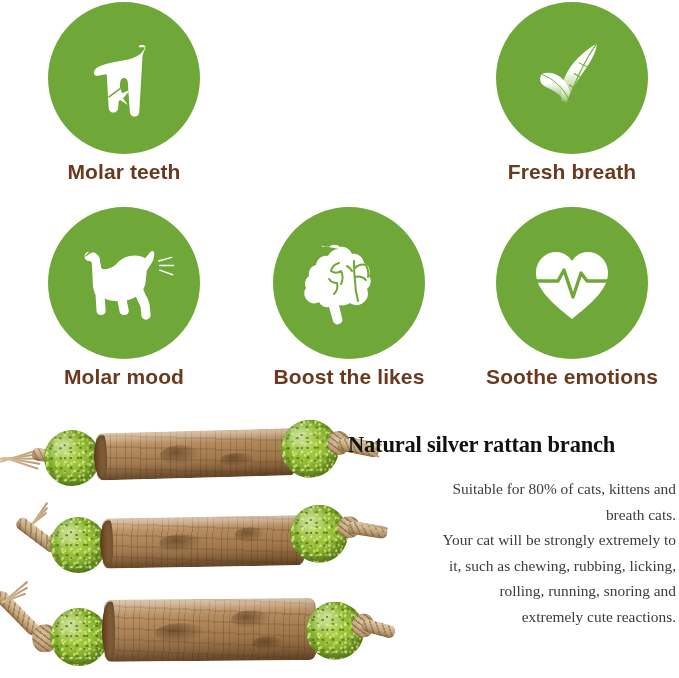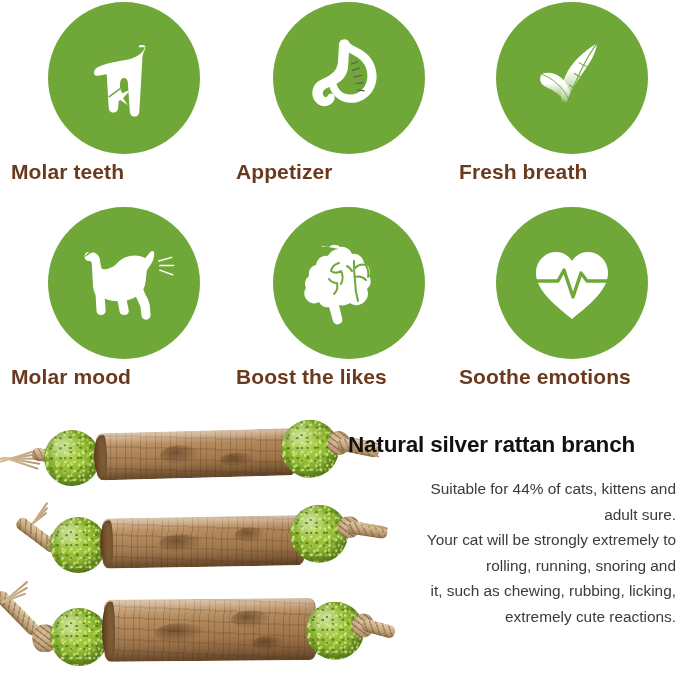--- a/index.html
+++ b/index.html
@@ -21,20 +21,21 @@
 
   .circle{
     position:absolute;left:50%;top:2px;transform:translateX(-50%);
     width:152px;height:152px;border-radius:50%;
     background:#6FA838;
     display:flex;align-items:center;justify-content:center;
   }
   .circle svg{display:block;}
   .blabel{
     position:absolute;left:0;right:0;top:160px;
+    text-align:center;
     color:#6B3A1E;
     font-size:21px;font-weight:700;letter-spacing:.1px;
     white-space:nowrap;
   }
 
   
   .photo{position:absolute;left:-10px;top:405px;width:420px;height:273px;}
   .stick{position:absolute;}
   .stick .rope{position:absolute;top:50%;transform-origin:left center;}
   .log{
@@ -102,21 +103,21 @@
       radial-gradient(circle at 40% 35%,#DCC4A0,#B0916A 70%,#8E7150 100%);
   }
   .frizz{position:absolute;}
   .frizz i{
     position:absolute;left:0;top:0;display:block;height:2px;border-radius:1px;
     background:linear-gradient(90deg,#D8C09A,#B59670);
     transform-origin:right center;
   }
 
   
-  .copy{position:absolute;right:1px;top:432px;width:330px;}
+  .copy{position:absolute;right:1px;top:432px;width:330px;font-family:Liberation Serif, serif;}
   .headline{
     color:#111111;font-size:22.5px;font-weight:700;
     letter-spacing:-.2px;white-space:nowrap;text-align:left;
     margin:0 0 18px 0;
   }
   .body-lines{
     text-align:right;color:#3B3B3B;
     font-size:15.4px;line-height:25.5px;
     padding-right:2px;
   }
@@ -135,33 +136,20 @@
           <svg width="96" height="96" viewBox="0 0 100 100">
             <path fill="#ffffff" d="M72 18c-2 6-9 11-19 13C41 33 31 35 24 38c-4 2-6 5-5 8 1 2 4 2 8 1l5-1 2 34c0 4 2 6 5 6 3 0 5-2 5-6l2-25c0-3 2-5 4-5s4 2 4 5l2 29c0 4 2 6 5 6s5-2 5-6l3-52c0-5 1-9 3-12 1-2 0-4-2-4-3-1-4 0-5 2z"></path>
             <path fill="#ffffff" d="M45 58l3 8 9-4-8 9 5 7-8-5-7 5 4-8-6-7z"></path>
             <path fill="none" stroke="#6FA838" stroke-width="1.6" d="M34 70l12-9"></path>
           </svg>
         </span>
       </div>
       <div class="blabel">Molar teeth</div>
     </div>
 
-    <div class="bcell r0 c1">
-      <div class="circle">
-        <span>
-          <svg width="92" height="92" viewBox="0 0 100 100">
-            <path fill="#ffffff" d="M45 8c-4 0-6 3-6 7l-1 18c-1 7-4 11-9 14-6 4-12 5-16 10-4 6-4 14 1 19 5 6 13 6 18 1 3-3 3-7 1-9-2-2-5-1-6 1-1 2-3 2-4 1-2-2-2-5 0-7 3-3 9-4 14-7 7-4 11-10 12-18l1-16c2 2 5 3 8 5 8 5 12 12 12 21 0 11-8 20-19 20-7 0-12-4-14-10-1-3-4-4-6-3-2 1-3 4-2 6 4 10 13 16 23 16 16 0 28-13 28-29 0-14-8-25-21-31-5-2-8-4-9-6-1-2-2-3-5-3z"></path>
-            <g stroke="#5a5a5a" stroke-width="1.3" fill="none">
-              <path d="M52 35l8-3M53 42l9-3M55 49l9-2M57 56l9-1M59 63l8 1"></path>
-            </g>
-          </svg>
-        </span>
-      </div>
-      <div class="blabel">Appetizer</div>
-    </div>
 
     <div class="bcell r0 c2">
       <div class="circle">
         <span>
           <svg width="96" height="96" viewBox="0 0 100 100">
             <defs>
               <linearGradient id="lg1" x1="0" y1="0" x2="0" y2="1">
                 <stop offset="0.45" stop-color="#ffffff"></stop>
                 <stop offset="1" stop-color="#ffffff" stop-opacity="0.15"></stop>
               </linearGradient>
@@ -291,22 +279,22 @@
       <div class="ball" style="left:310px;top:30px;width:58px;height:58px;"></div>
       <div class="ropeknot" style="left:356px;top:42px;width:22px;height:24px;"></div>
       <div class="rope" style="position:absolute;left:366px;top:46px;width:34px;transform:rotate(16deg);"></div>
     </div>
 
   </div>
 
   <div class="copy">
     <h1 class="headline">Natural silver rattan branch</h1>
     <div class="body-lines">
-      <div>Suitable for 44% of cats, kittens and</div>
-      <div>adult sure.</div>
+      <div>Suitable for 80% of cats, kittens and</div>
+      <div>breath cats.</div>
       <div>Your cat will be strongly extremely to</div>
+      <div>it, such as chewing, rubbing, licking,</div>
       <div>rolling, running, snoring and</div>
-      <div>it, such as chewing, rubbing, licking,</div>
       <div>extremely cute reactions.</div>
     </div>
   </div>
 
 </div>
 
 </body></html>

